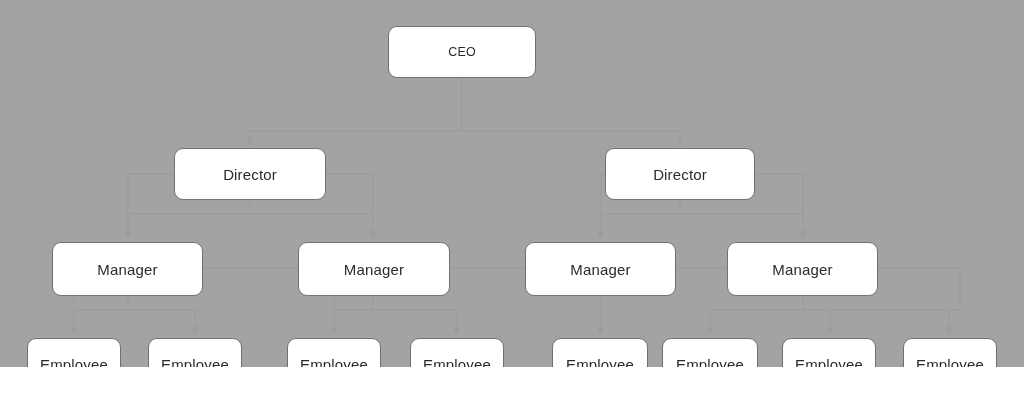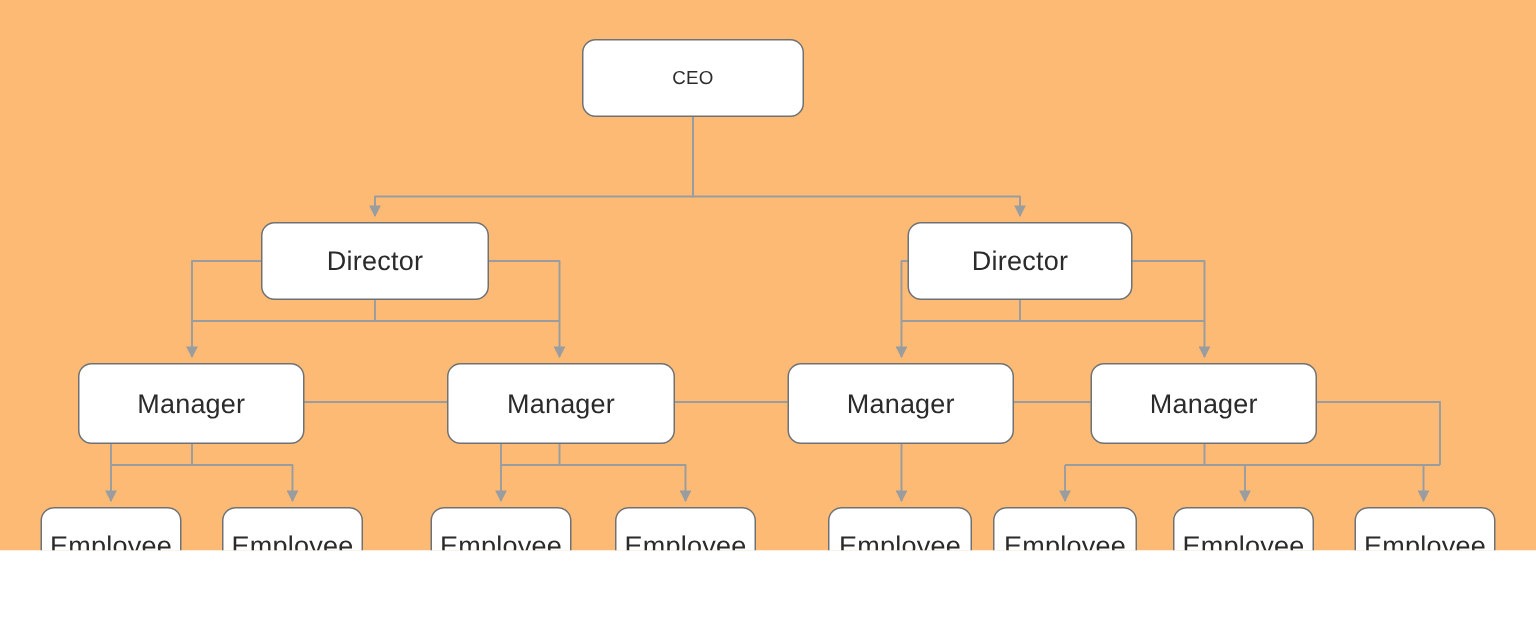--- a/index.html
+++ b/index.html
@@ -5,21 +5,21 @@
 <style>
   html, body {
     margin: 0;
     padding: 0;
     background: #ffffff;
   }
   #canvas {
     position: relative;
     width: 1024px;
     height: 367px;
-    background: #fdba74;
+    background: #a3a3a3;
     overflow: hidden;
     font-family: "Liberation Sans", sans-serif;
   }
   #edges {
     position: absolute;
     left: 0;
     top: 0;
     width: 1024px;
     height: 418px;
     z-index: 1;
@@ -29,21 +29,21 @@
     position: absolute;
     box-sizing: border-box;
     background: #ffffff;
     border: 1.6px solid #6f7275;
     border-radius: 9px;
     display: flex;
     align-items: center;
     justify-content: center;
     z-index: 2;
     color: #2b2b2b;
-    font-size: 18px;
+    font-size: 15px;
     font-family: "Liberation Sans", sans-serif;
     letter-spacing: 0.15px;
   }
   .node.level-ceo { font-size: 12.5px; }
   .node .node-label {
     background: transparent;
     line-height: 1;
     white-space: nowrap;
   }
 </style>

